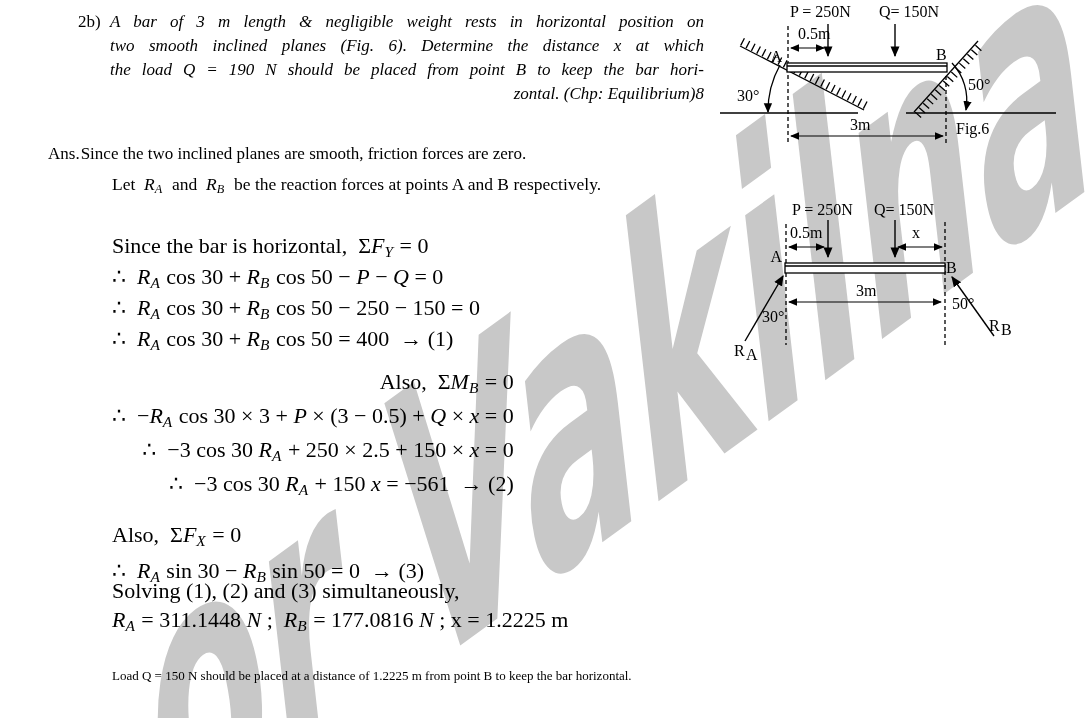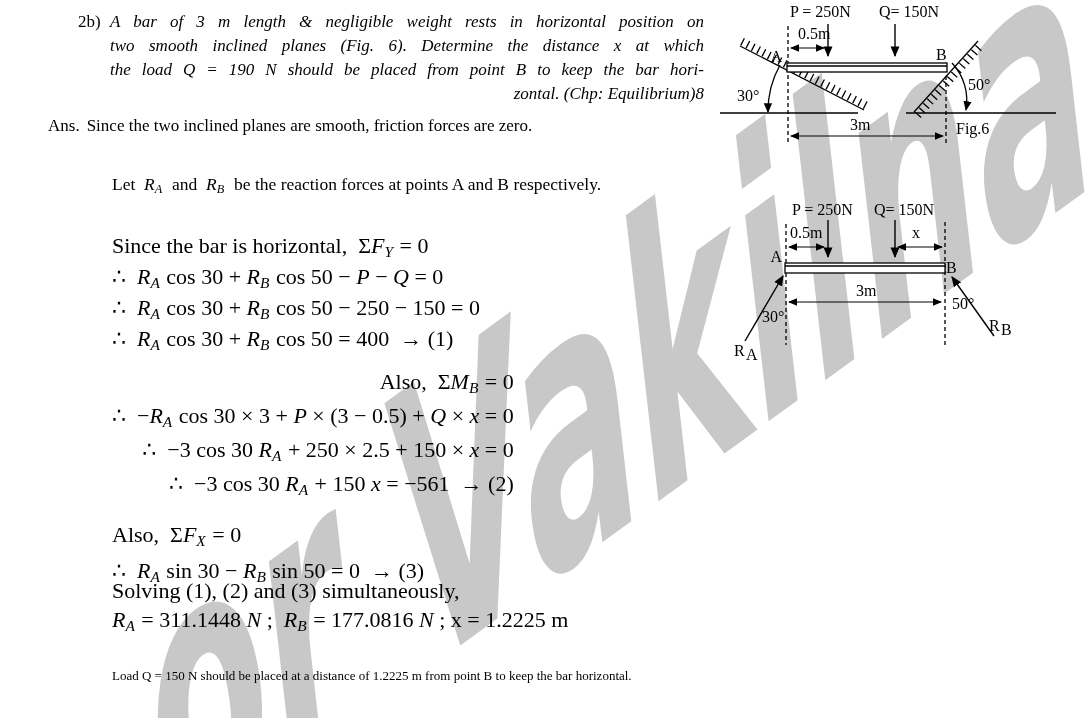--- a/index.html
+++ b/index.html
@@ -10,21 +10,21 @@
         font-size:330px;line-height:1;white-space:nowrap;color:#c8c8c8;
         transform-origin:0 0;transform:rotate(-36deg) skewX(-24deg) scaleX(0.62);}
   .content{position:absolute;left:0;top:0;width:1088px;height:580px;z-index:1;}
   
   .question{position:absolute;left:78px;top:10px;display:flex;font-size:17px;line-height:24px;}
   .qnum{width:32px;flex:none;}
   .qtext{width:594px;font-style:italic;}
   .qline{text-align:justify;text-align-last:justify;}
   .qlast{display:flex;justify-content:flex-end;}
   
-  .ansrow{position:absolute;left:48px;top:116px;font-size:17px;display:flex;gap:7px;}
+  .ansrow{position:absolute;left:48px;top:144px;font-size:17px;display:flex;gap:1px;}
   .letrow{position:absolute;left:112px;top:174px;font-size:17.5px;white-space:pre;}
   .block{position:absolute;left:112px;font-size:22px;}
   .eqline{display:block;white-space:pre;}
   .b1{top:231px;} .b1 .eqline{line-height:29px;}
   .b2{top:366px;text-align:right;} .b2 .eqline{line-height:32px;}
   .b3{top:510px;margin-top:8px;} .b3 .eqline{line-height:34px;}
   .b4{top:576px;} .b4 .eqline{line-height:29px;}
   .finalrow{position:absolute;left:112px;top:668px;font-size:13px;white-space:pre;}
   .seg-i{font-style:italic;}
   .seg-s{font-style:italic;font-size:0.7em;position:relative;top:0.24em;margin-right:1px;}

